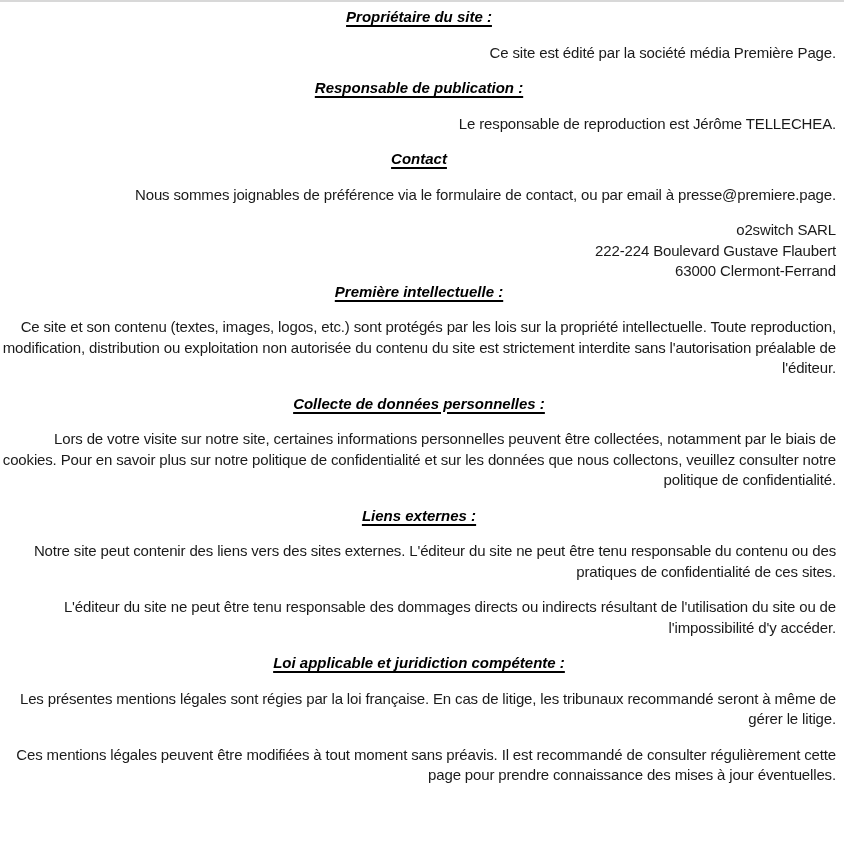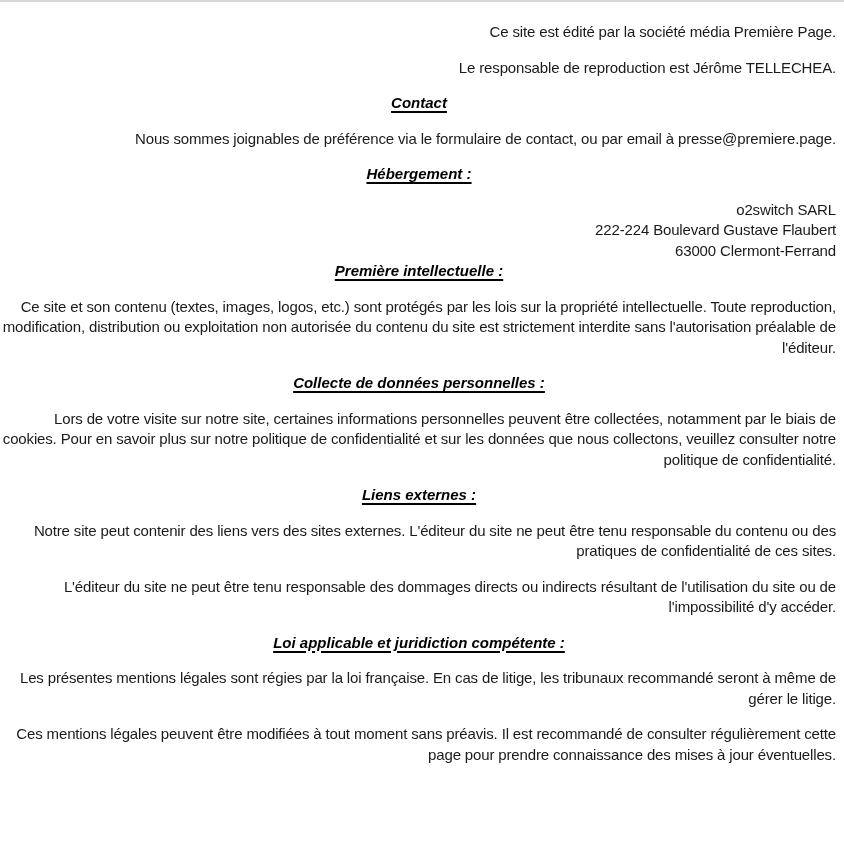--- a/index.html
+++ b/index.html
@@ -49,25 +49,26 @@
   }
   .doc p.multiline {
     white-space: pre-line;
     margin-bottom: 0;
   }
 </style>
 </head>
 <body>
 
 <div class="doc">
+    <h2>Propriétaire du site :</h2>
     <p>Ce site est édité par la société média Première Page.</p>
+    <h2>Responsable de publication :</h2>
     <p>Le responsable de reproduction est Jérôme TELLECHEA.</p>
     <h2>Contact</h2>
     <p>Nous sommes joignables de préférence via le formulaire de contact, ou par email à presse@premiere.page.</p>
-    <h2>Hébergement :</h2>
     <p class="multiline">o2switch SARL
 222-224 Boulevard Gustave Flaubert
 63000 Clermont-Ferrand</p>
     <h2 class="tight">Première intellectuelle :</h2>
     <p>Ce site et son contenu (textes, images, logos, etc.) sont protégés par les lois sur la propriété intellectuelle. Toute reproduction, modification, distribution ou exploitation non autorisée du contenu du site est strictement interdite sans l'autorisation préalable de l'éditeur.</p>
     <h2>Collecte de données personnelles :</h2>
     <p>Lors de votre visite sur notre site, certaines informations personnelles peuvent être collectées, notamment par le biais de cookies. Pour en savoir plus sur notre politique de confidentialité et sur les données que nous collectons, veuillez consulter notre politique de confidentialité.</p>
     <h2>Liens externes :</h2>
     <p>Notre site peut contenir des liens vers des sites externes. L'éditeur du site ne peut être tenu responsable du contenu ou des pratiques de confidentialité de ces sites.</p>
     <p>L'éditeur du site ne peut être tenu responsable des dommages directs ou indirects résultant de l'utilisation du site ou de l'impossibilité d'y accéder.</p>

